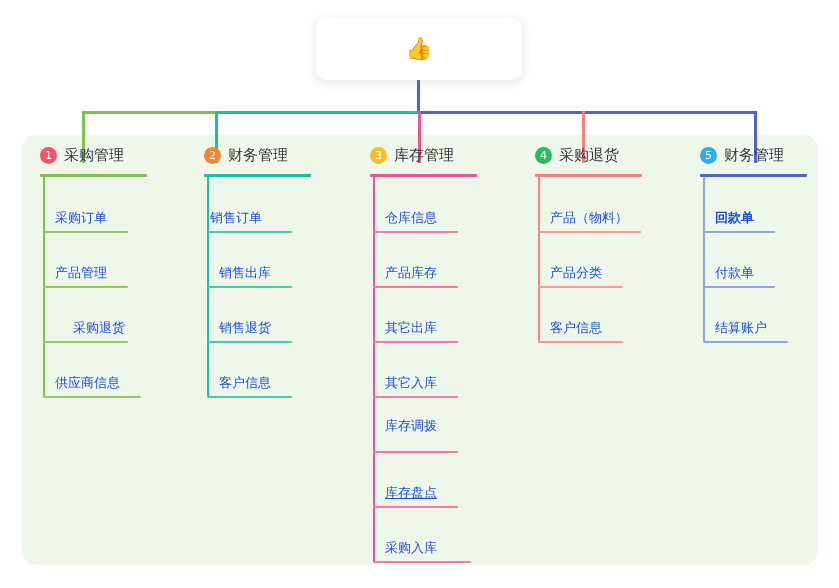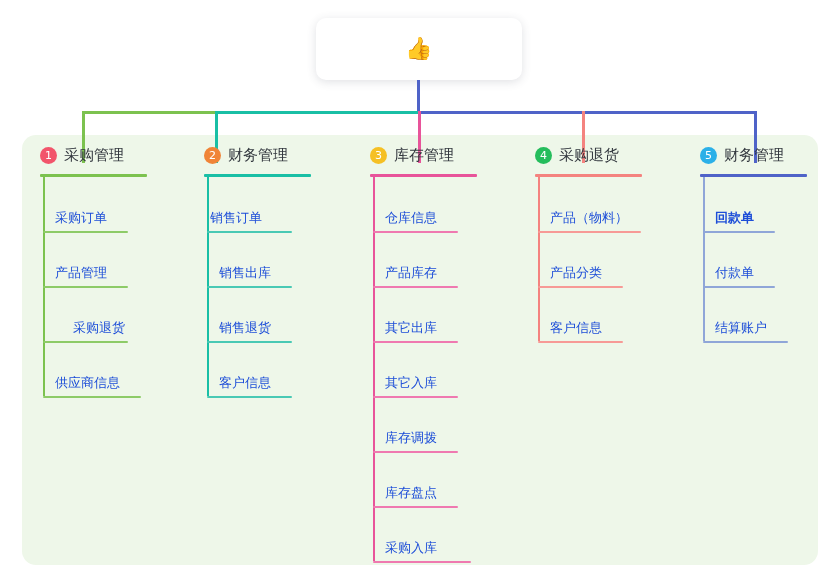--- a/index.html
+++ b/index.html
@@ -120,23 +120,23 @@
     <div class="stem" style="left:3px;top:34px;height:384px;background:#e8549a;"></div>
 
     <div class="leaf" style="left:15px;top:66px;">仓库信息</div>
     <div class="leaf-rule" style="left:3px;top:88px;width:85px;background:#ef79b0;"></div>
     <div class="leaf" style="left:15px;top:121px;">产品库存</div>
     <div class="leaf-rule" style="left:3px;top:143px;width:85px;background:#ef79b0;"></div>
     <div class="leaf" style="left:15px;top:176px;">其它出库</div>
     <div class="leaf-rule" style="left:3px;top:198px;width:85px;background:#ef79b0;"></div>
     <div class="leaf" style="left:15px;top:231px;">其它入库</div>
     <div class="leaf-rule" style="left:3px;top:253px;width:85px;background:#ef79b0;"></div>
-    <div class="leaf" style="left:15px;top:286px;">库存调拨</div>
+    <div class="leaf" style="left:15px;top:274px;">库存调拨</div>
     <div class="leaf-rule" style="left:3px;top:308px;width:85px;background:#ef79b0;"></div>
-    <div class="leaf" style="left:15px;top:341px;">库存盘点</div>
+    <div class="leaf" style="left:15px;top:341px;text-decoration:underline;">库存盘点</div>
     <div class="leaf-rule" style="left:3px;top:363px;width:85px;background:#ef79b0;"></div>
     <div class="leaf" style="left:15px;top:396px;">采购入库</div>
     <div class="leaf-rule" style="left:3px;top:418px;width:98px;background:#ef79b0;"></div>
   </div>
 
   <div class="col" style="left:535px;width:170px;">
     <div class="col-head" style="padding-left:0;">
       <span class="badge" style="background:#25bd5c;">4</span>
       <span class="col-title">采购退货</span>
     </div>

